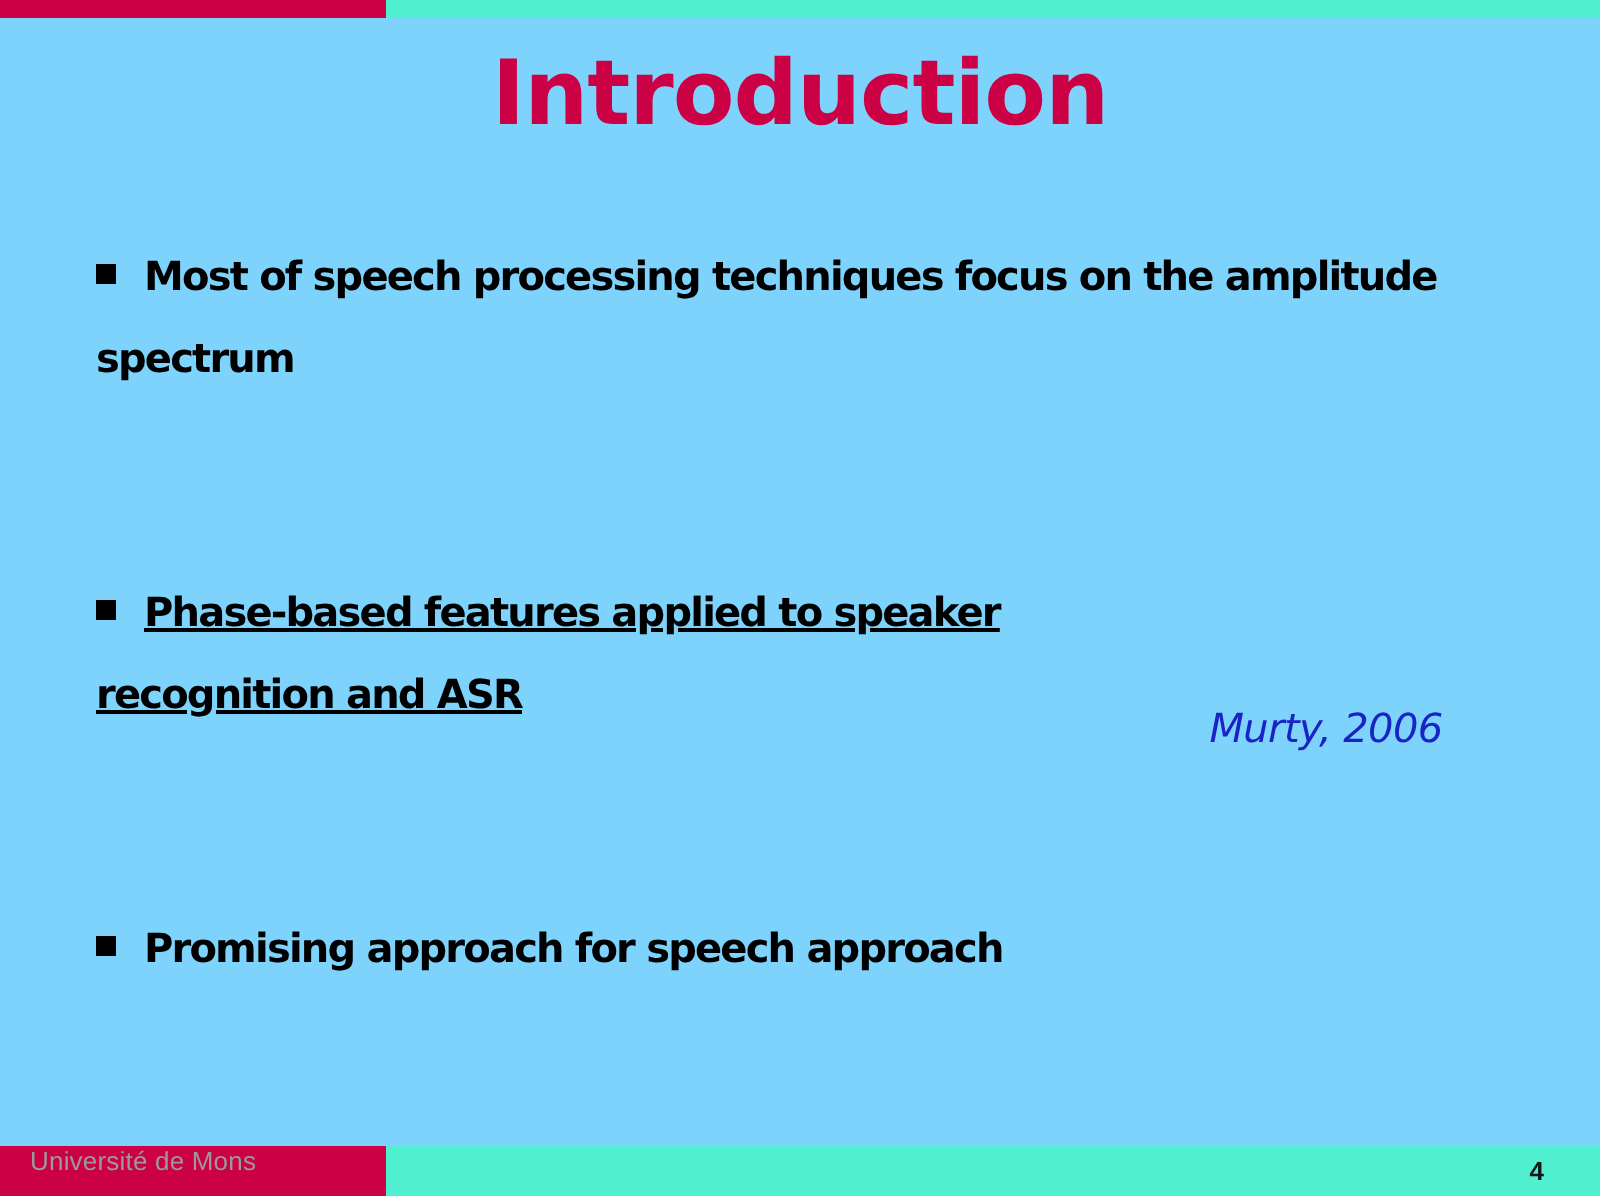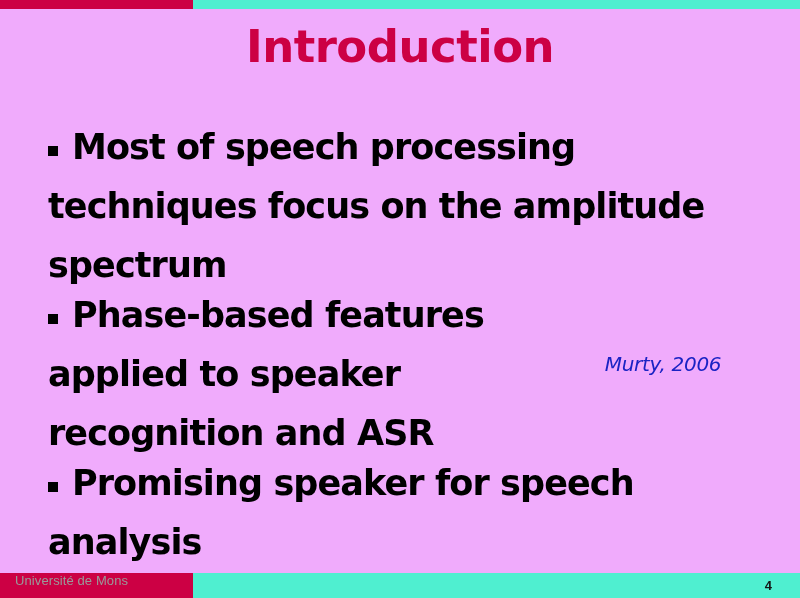--- a/index.html
+++ b/index.html
@@ -11,21 +11,21 @@
     width: 800px;
     height: 598px;
     background: #ffffff;
     font-family: "Liberation Sans", sans-serif;
     overflow: hidden;
   }
   .slide {
     position: relative;
     width: 800px;
     height: 598px;
-    background: #f0abfc;
+    background: #7dd3fc;
     overflow: hidden;
   }
 
   
   .topbar {
     position: absolute;
     top: 0;
     left: 0;
     width: 800px;
     height: 9px;
@@ -62,39 +62,39 @@
     position: absolute;
     top: 118px;
     left: 48px;
     width: 730px;
   }
   .bullet-block {
     position: relative;
     color: #000000;
     font-family: "DejaVu Sans", sans-serif;
     font-weight: bold;
-    font-size: 35px;
-    line-height: 59px;
+    font-size: 20px;
+    line-height: 41px;
     letter-spacing: -0.9px;
   }
   .bullet-marker {
     display: inline-block;
     width: 10px;
     height: 10px;
     background: #000000;
     vertical-align: 3px;
     margin-right: 14px;
   }
   .bullet-text {
     display: inline;
   }
 
   
   #bullet-1 { position: absolute; top: 0px;   left: 0; width: 720px; }
-  #bullet-2 { position: absolute; top: 168px; left: 0; width: 560px; }
+  #bullet-2 { position: absolute; top: 168px; left: 0; width: 560px; text-decoration: underline; }
   #bullet-3 { position: absolute; top: 336px; left: 0; width: 720px; }
 
   
   .citations {
     position: absolute;
     top: 228px;
     left: 500px;
     width: 230px;
     text-align: center;
     color: #1a23c4;
@@ -165,21 +165,21 @@
 
     <div class="bullet-block" id="bullet-1">
       <span class="bullet-marker"></span><span class="bullet-text">Most of speech processing techniques focus on the amplitude spectrum</span>
     </div>
 
     <div class="bullet-block" id="bullet-2">
       <span class="bullet-marker"></span><span class="bullet-text">Phase-based features applied to speaker recognition and ASR</span>
     </div>
 
     <div class="bullet-block" id="bullet-3">
-      <span class="bullet-marker"></span><span class="bullet-text">Promising speaker for speech analysis</span>
+      <span class="bullet-marker"></span><span class="bullet-text">Promising approach for speech approach</span>
     </div>
 
     <div class="citations">
       <span class="citation-line">Murty, 2006</span>
     </div>
 
   </div>
 
   <div class="footer">
     <div class="footer-left">

